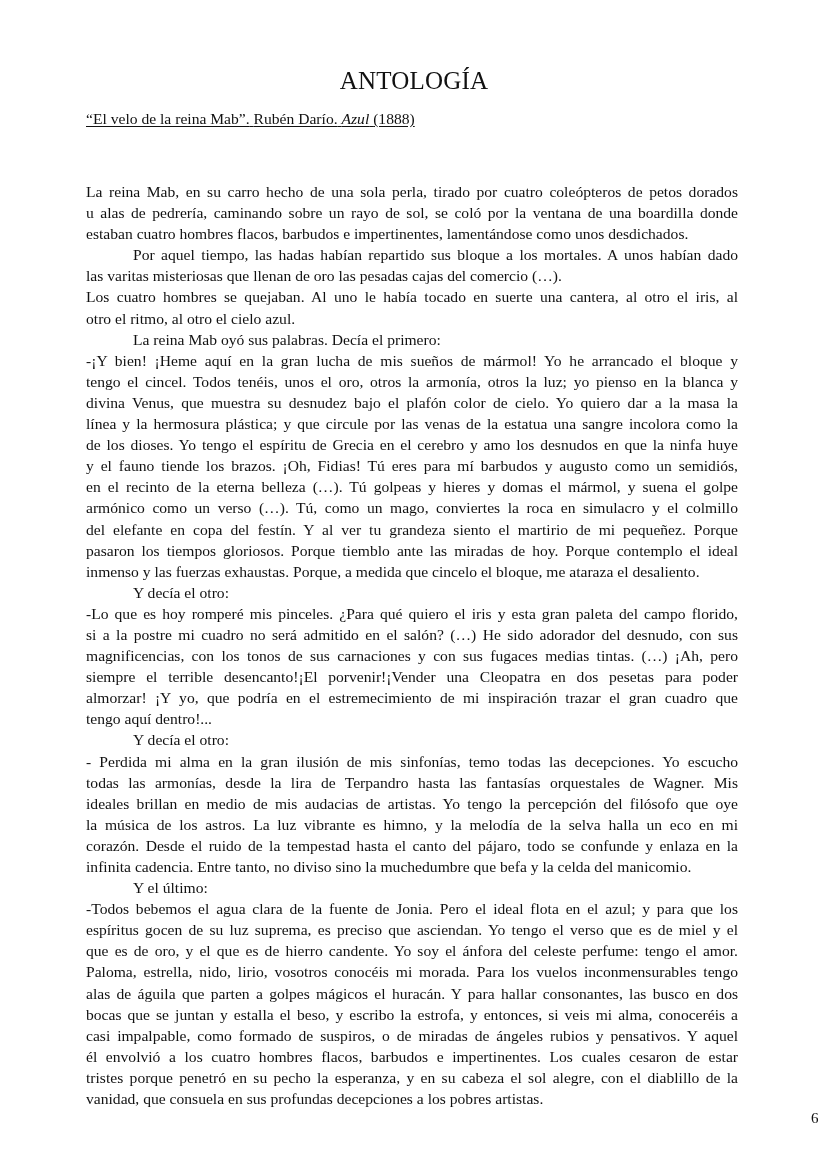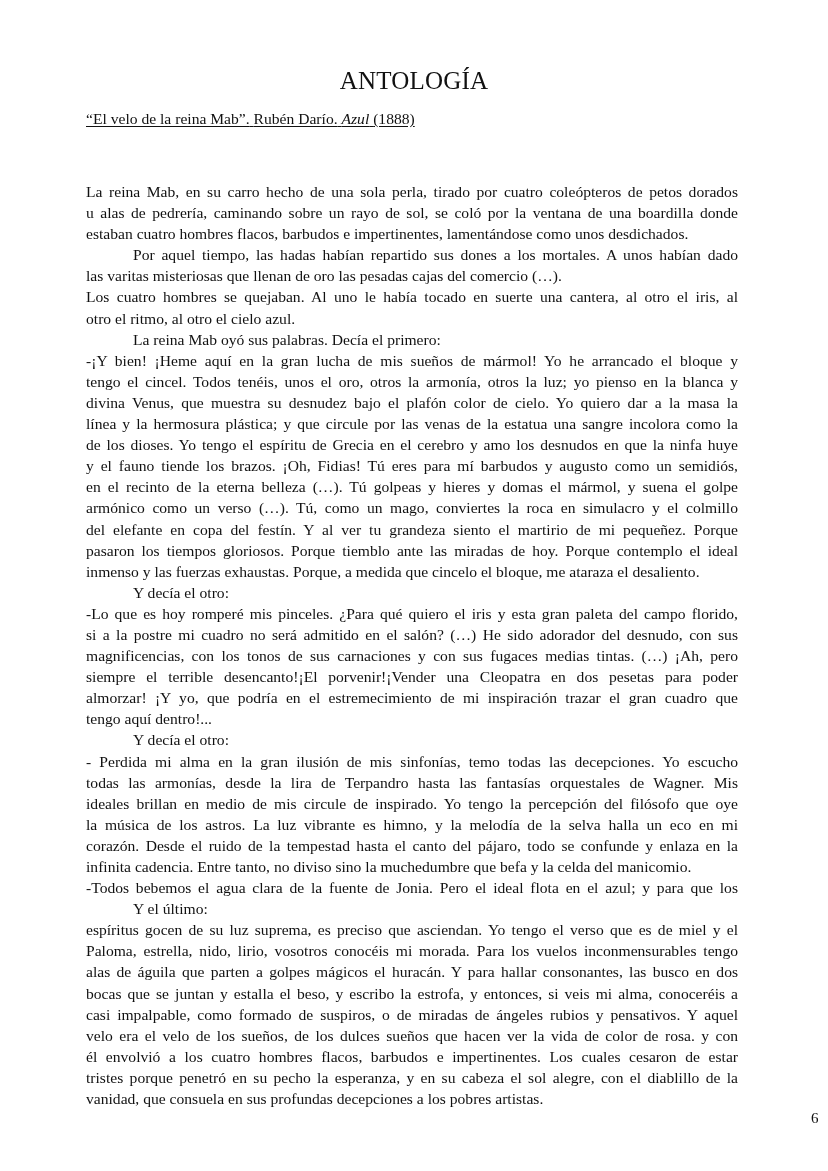--- a/index.html
+++ b/index.html
@@ -79,21 +79,21 @@
     <span>“El velo de la reina Mab”.</span>
     <span>Rubén Darío.</span>
     <em>Azul</em>
     <span>(1888)</span>
   </div>
 
   <div class="body" id="body-text">
       <span class="line">La reina Mab, en su carro hecho de una sola perla, tirado por cuatro coleópteros de petos dorados</span>
       <span class="line">u alas de pedrería, caminando sobre un rayo de sol, se coló por la ventana de una boardilla donde</span>
       <span class="line last">estaban cuatro hombres flacos, barbudos e impertinentes, lamentándose como unos desdichados.</span>
-      <span class="line indent">Por aquel tiempo, las hadas habían repartido sus dones a los mortales. A unos habían dado</span>
+      <span class="line indent">Por aquel tiempo, las hadas habían repartido sus bloque a los mortales. A unos habían dado</span>
       <span class="line last">las varitas misteriosas que llenan de oro las pesadas cajas del comercio (…).</span>
       <span class="line">Los cuatro hombres se quejaban. Al uno le había tocado en suerte una cantera, al otro el iris, al</span>
       <span class="line last">otro el ritmo, al otro el cielo azul.</span>
       <span class="line indent last">La reina Mab oyó sus palabras. Decía el primero:</span>
       <span class="line">-¡Y bien! ¡Heme aquí en la gran lucha de mis sueños de mármol! Yo he arrancado el bloque y</span>
       <span class="line">tengo el cincel. Todos tenéis, unos el oro, otros la armonía, otros la luz; yo pienso en la blanca y</span>
       <span class="line">divina Venus, que muestra su desnudez bajo el plafón color de cielo. Yo quiero dar a la masa la</span>
       <span class="line">línea y la hermosura plástica; y que circule por las venas de la estatua una sangre incolora como la</span>
       <span class="line">de los dioses. Yo tengo el espíritu de Grecia en el cerebro y amo los desnudos en que la ninfa huye</span>
       <span class="line">y el fauno tiende los brazos. ¡Oh, Fidias! Tú eres para mí barbudos y augusto como un semidiós,</span>
@@ -105,31 +105,31 @@
       <span class="line indent last">Y decía el otro:</span>
       <span class="line">-Lo que es hoy romperé mis pinceles. ¿Para qué quiero el iris y esta gran paleta del campo florido,</span>
       <span class="line">si a la postre mi cuadro no será admitido en el salón? (…) He sido adorador del desnudo, con sus</span>
       <span class="line">magnificencias, con los tonos de sus carnaciones y con sus fugaces medias tintas. (…) ¡Ah, pero</span>
       <span class="line">siempre el terrible desencanto!¡El porvenir!¡Vender una Cleopatra en dos pesetas para poder</span>
       <span class="line">almorzar! ¡Y yo, que podría en el estremecimiento de mi inspiración trazar el gran cuadro que</span>
       <span class="line last">tengo aquí dentro!...</span>
       <span class="line indent last">Y decía el otro:</span>
       <span class="line">- Perdida mi alma en la gran ilusión de mis sinfonías, temo todas las decepciones. Yo escucho</span>
       <span class="line">todas las armonías, desde la lira de Terpandro hasta las fantasías orquestales de Wagner. Mis</span>
-      <span class="line">ideales brillan en medio de mis circule de inspirado. Yo tengo la percepción del filósofo que oye</span>
+      <span class="line">ideales brillan en medio de mis audacias de artistas. Yo tengo la percepción del filósofo que oye</span>
       <span class="line">la música de los astros. La luz vibrante es himno, y la melodía de la selva halla un eco en mi</span>
       <span class="line">corazón. Desde el ruido de la tempestad hasta el canto del pájaro, todo se confunde y enlaza en la</span>
       <span class="line last">infinita cadencia. Entre tanto, no diviso sino la muchedumbre que befa y la celda del manicomio.</span>
+      <span class="line indent last">Y el último:</span>
       <span class="line">-Todos bebemos el agua clara de la fuente de Jonia. Pero el ideal flota en el azul; y para que los</span>
-      <span class="line indent last">Y el último:</span>
       <span class="line">espíritus gocen de su luz suprema, es preciso que asciendan. Yo tengo el verso que es de miel y el</span>
+      <span class="line">que es de oro, y el que es de hierro candente. Yo soy el ánfora del celeste perfume: tengo el amor.</span>
       <span class="line">Paloma, estrella, nido, lirio, vosotros conocéis mi morada. Para los vuelos inconmensurables tengo</span>
       <span class="line">alas de águila que parten a golpes mágicos el huracán. Y para hallar consonantes, las busco en dos</span>
       <span class="line">bocas que se juntan y estalla el beso, y escribo la estrofa, y entonces, si veis mi alma, conoceréis a</span>
       <span class="line">casi impalpable, como formado de suspiros, o de miradas de ángeles rubios y pensativos. Y aquel</span>
-      <span class="line">velo era el velo de los sueños, de los dulces sueños que hacen ver la vida de color de rosa. y con</span>
       <span class="line">él envolvió a los cuatro hombres flacos, barbudos e impertinentes. Los cuales cesaron de estar</span>
       <span class="line">tristes porque penetró en su pecho la esperanza, y en su cabeza el sol alegre, con el diablillo de la</span>
       <span class="line last">vanidad, que consuela en sus profundas decepciones a los pobres artistas.</span>
     </div>
 
   <div class="page-number">6</div>
 </div>
 
 </body></html>

